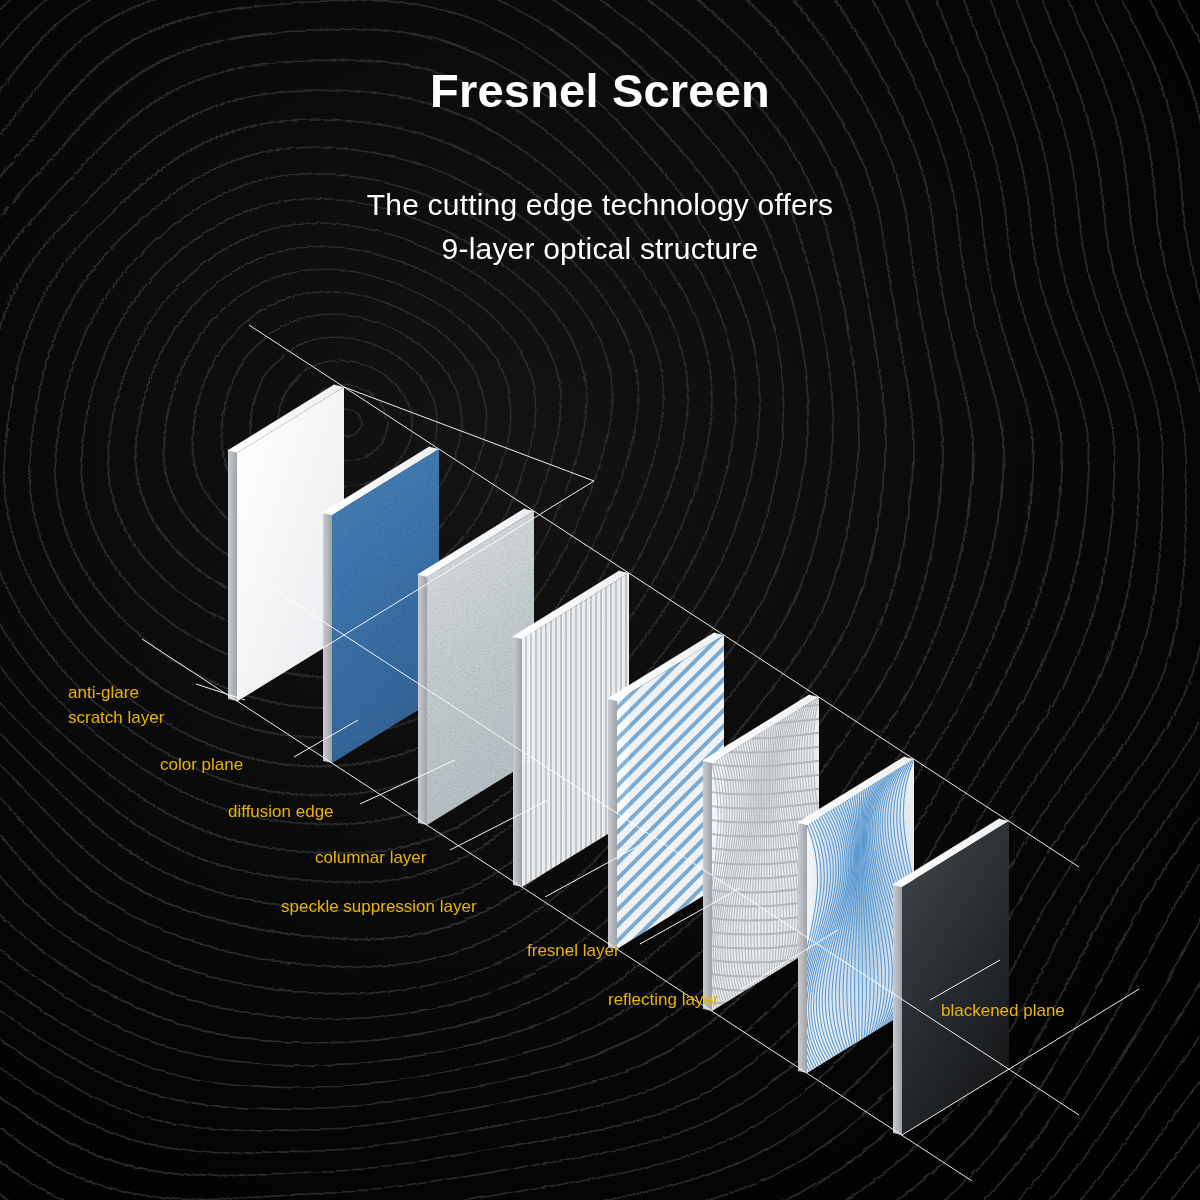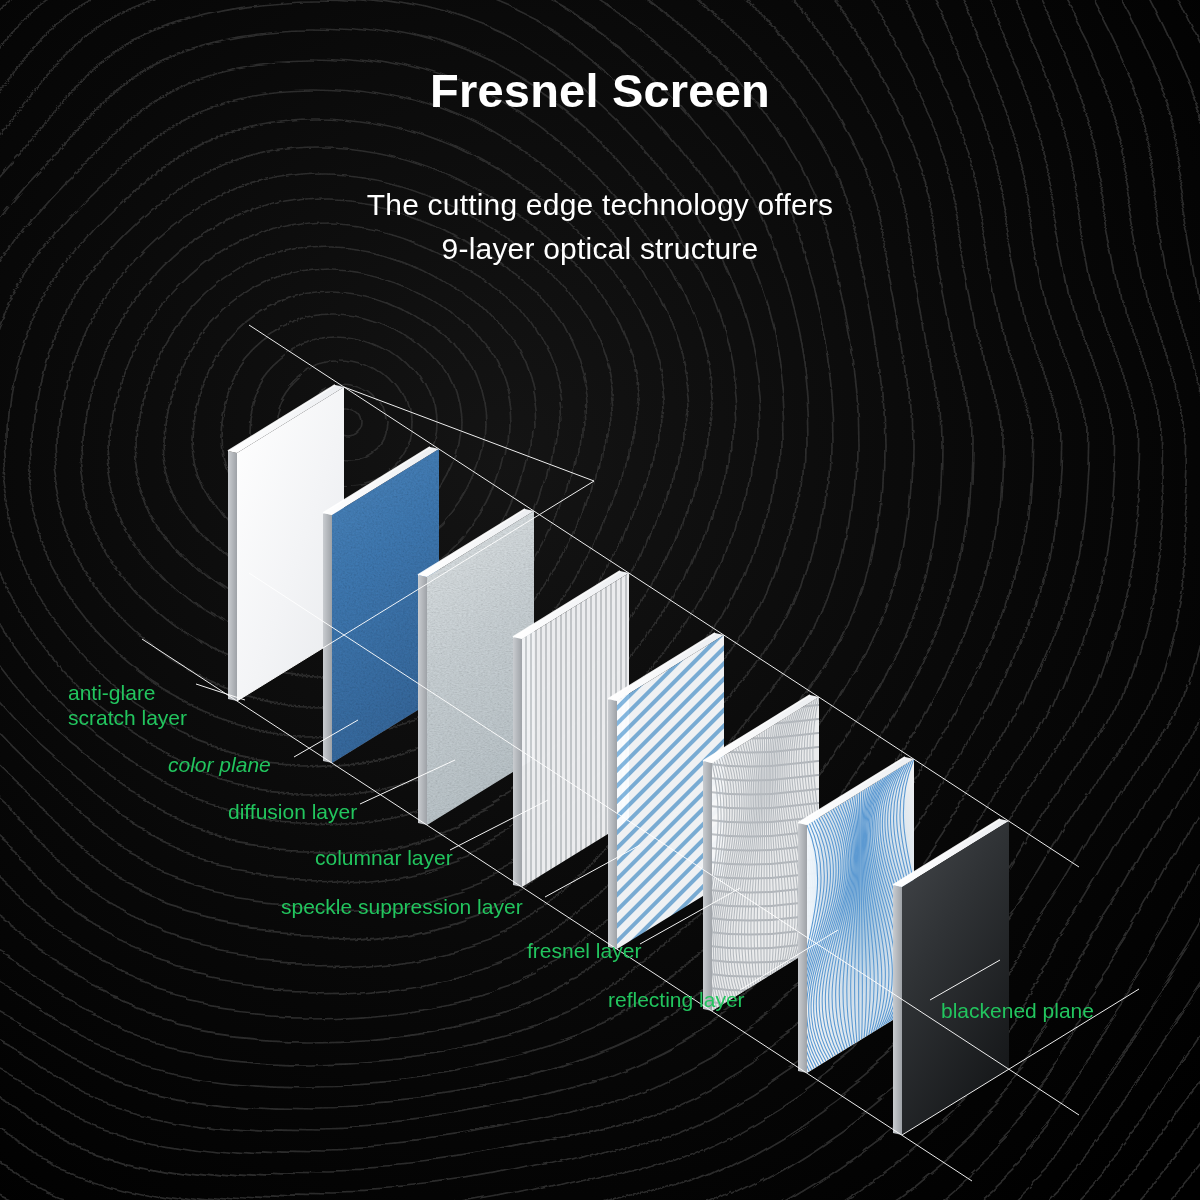--- a/index.html
+++ b/index.html
@@ -16,21 +16,21 @@
         letter-spacing:.2px;}
   #title{top:66px;font-size:47px;font-weight:bold;line-height:1.08;}
   #sub1{top:172px;font-size:30px;font-weight:normal;line-height:1.1;margin-top:16px;}
   #sub2{top:232px;font-size:30px;font-weight:normal;line-height:1.1;}
 
   
   #diagram{position:absolute;inset:0;}
   #diagram svg{display:block;width:1200px;height:1200px;}
 
   
-  .lbl{position:absolute;color:#22c55e;font-size:21px;line-height:25px;white-space:pre;}
+  .lbl{position:absolute;color:#eab308;font-size:17px;line-height:25px;white-space:pre;}
 </style>
 </head>
 <body>
 
 <div id="stage">
 
   <div id="bg">
     <svg viewBox="0 0 1200 1200" xmlns="http://www.w3.org/2000/svg" aria-hidden="true">
       <defs>
         <radialGradient id="vig" cx="42%" cy="38%" r="80%">
@@ -361,21 +361,21 @@
           <line x1="545" y1="897" x2="640" y2="845"></line>
           <line x1="640" y1="944" x2="740" y2="888"></line>
           <line x1="740" y1="990" x2="838" y2="930"></line>
           <line x1="930" y1="1000" x2="1000" y2="960"></line>
         </g>
     </svg>
   </div>
 
   <div class="lbl" style="left:68px;  top:680px;"><span>anti-glare
 scratch layer</span></div>
-  <div class="lbl" style="left:168px; top:752px;font-style:italic;"><span>color plane</span></div>
-  <div class="lbl" style="left:228px; top:799px;"><span>diffusion layer</span></div>
+  <div class="lbl" style="left:160px; top:752px;"><span>color plane</span></div>
+  <div class="lbl" style="left:228px; top:799px;"><span>diffusion edge</span></div>
   <div class="lbl" style="left:315px; top:845px;"><span>columnar layer</span></div>
   <div class="lbl" style="left:281px; top:894px;"><span>speckle suppression layer</span></div>
   <div class="lbl" style="left:527px; top:938px;"><span>fresnel layer</span></div>
   <div class="lbl" style="left:600px; top:987px;margin-left:8px;"><span>reflecting layer</span></div>
   <div class="lbl" style="left:941px; top:998px;"><span>blackened plane</span></div>
 
 </div>
 
 </body></html>

